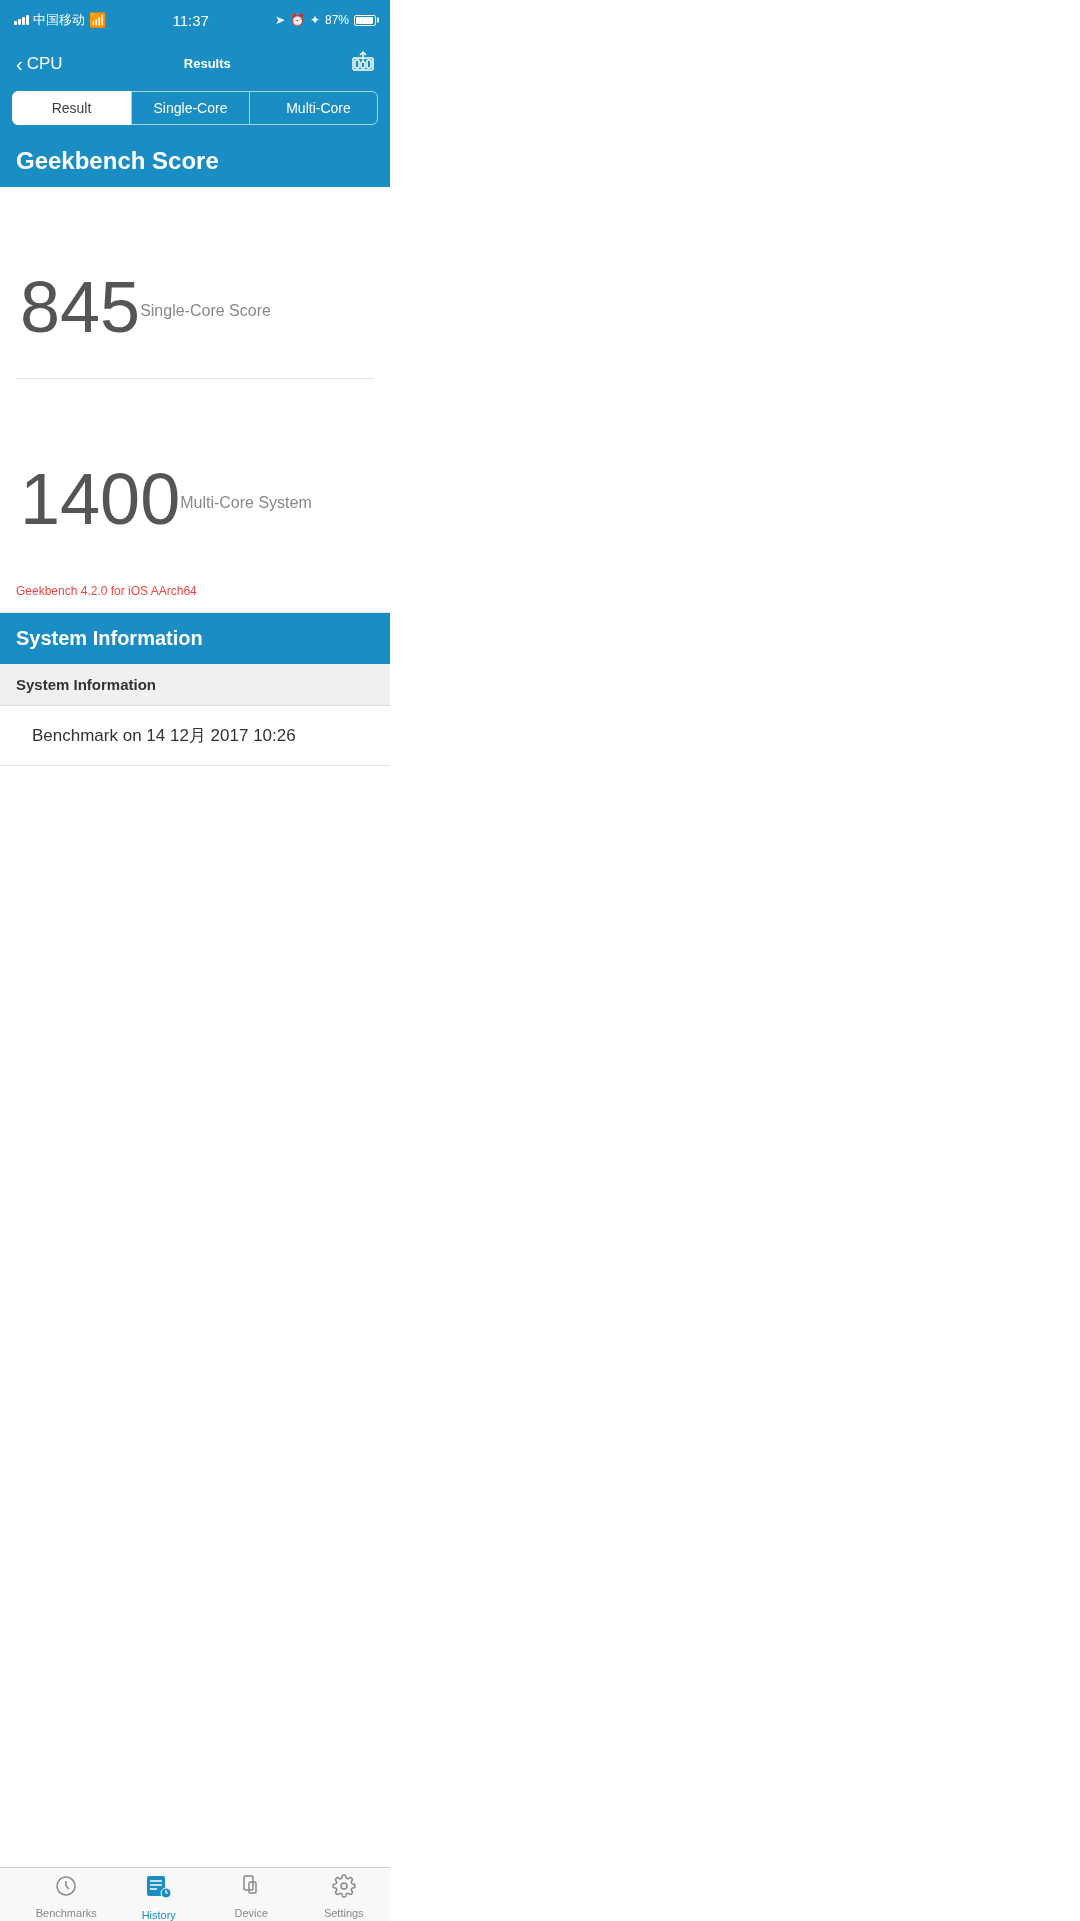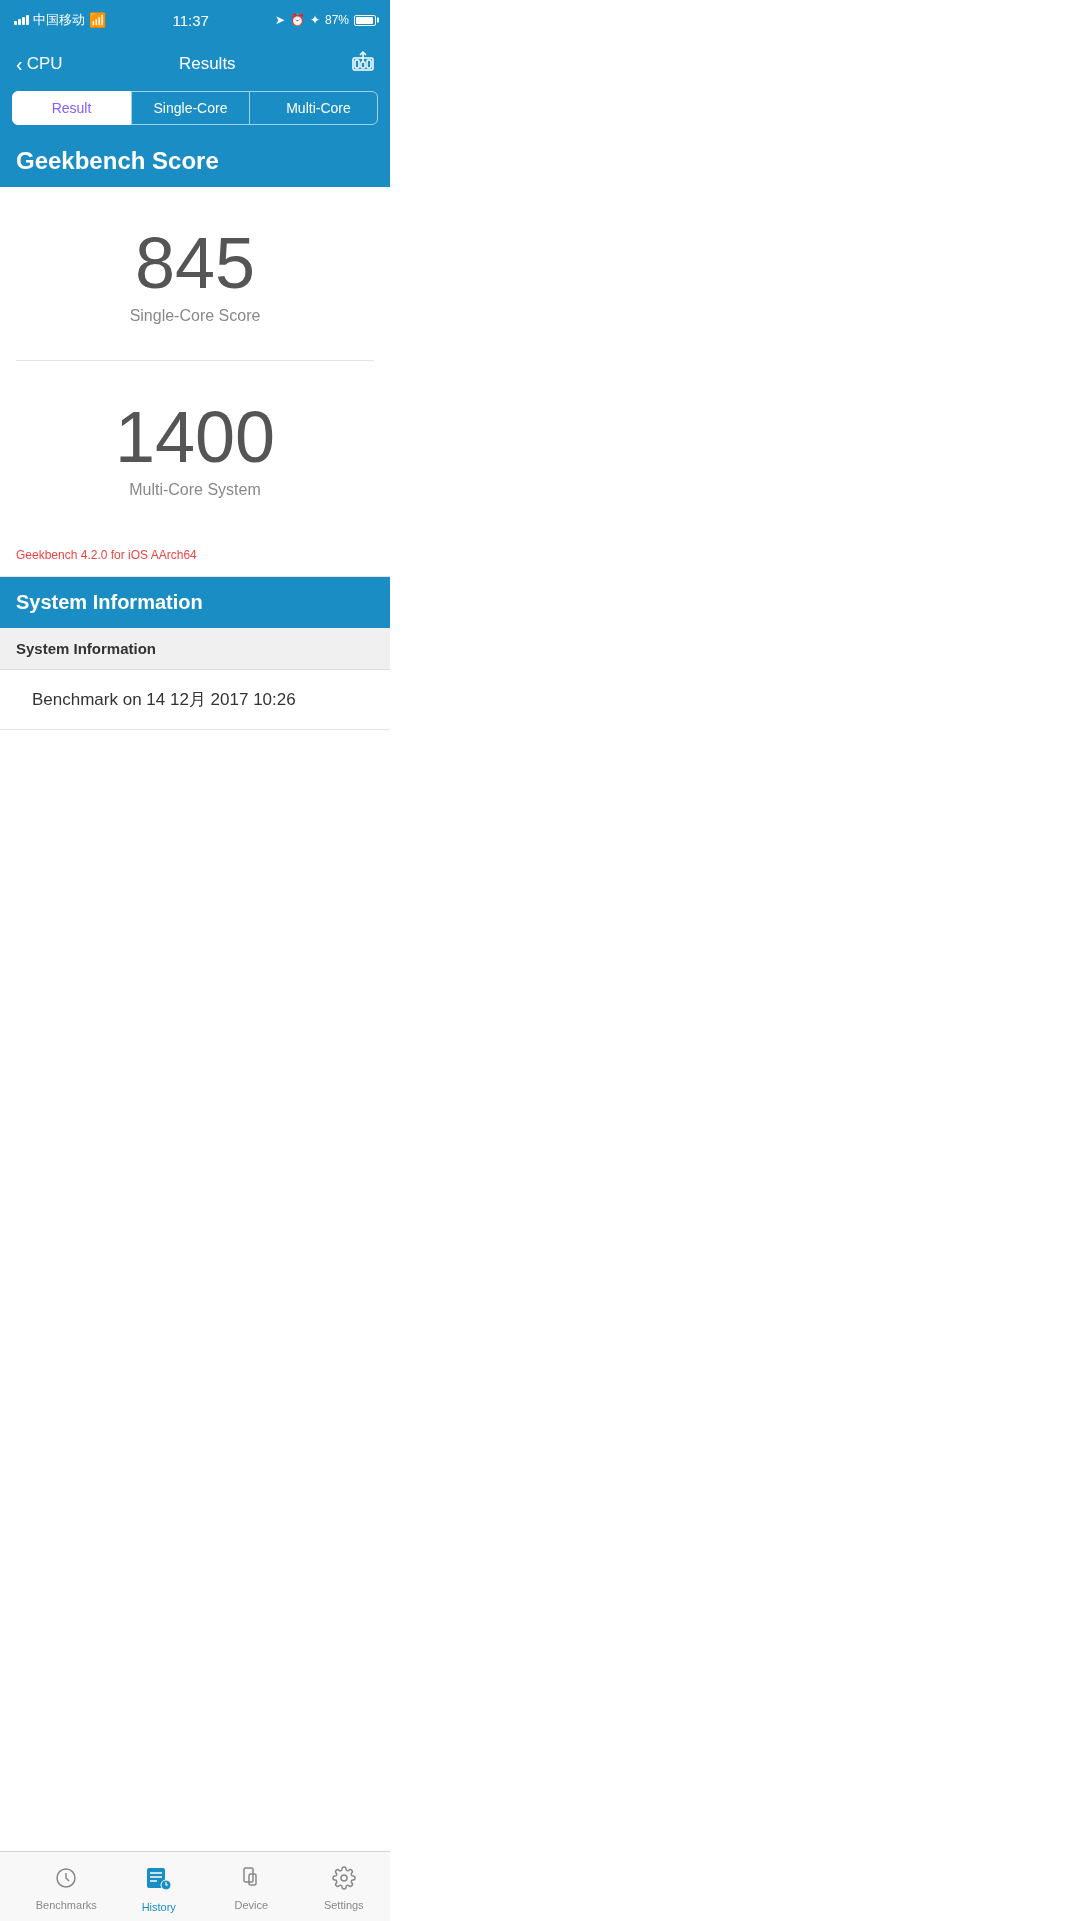--- a/index.html
+++ b/index.html
@@ -70,21 +70,21 @@
       color: #fff;
     }
     .back-btn {
       display: flex; align-items: center; gap: 4px;
       color: #fff; font-size: 17px; cursor: pointer;
     }
     .back-chevron {
       font-size: 20px; font-weight: 300; line-height: 1;
     }
     .nav-title {
-      font-size: 17px; font-weight: 400; color: #fff;
+      font-size: 13px; font-weight: 700; color: #fff;
     }
     .share-btn {
       color: #fff; font-size: 18px; cursor: pointer;
     }
 
     
     .tab-bar {
       background: #1a8dc4;
       display: flex;
       padding: 0 12px 10px;
@@ -92,43 +92,44 @@
     }
     .tab-item {
       flex: 1;
       text-align: center;
       padding: 8px 10px;
       border: 1.5px solid rgba(255,255,255,0.6);
       color: #fff;
       font-size: 14px;
       cursor: pointer;
     }
-    .tab-item:first-child { border-radius: 6px 0 0 6px; background: #fff; color: #8b5cf6; border-color: #fff; }
+    .tab-item:first-child { border-radius: 6px 0 0 6px; background: #fff; color: #404040; border-color: #fff; }
     .tab-item:last-child { border-radius: 0 6px 6px 0; padding-left: 20px; }
     .tab-item:not(:first-child):not(:last-child) { border-left: none; border-right: none; border-left: 1.5px solid rgba(255,255,255,0.6); }
 
     
     .section-header {
       background: #1a8dc4;
       color: #fff;
       font-size: 24px;
       font-weight: 600;
       padding: 12px 16px;
     }
 
     
     .scores-container {
       background: #fff;
       padding: 0;
     }
     .score-block {
       display: flex;
-      flex-direction: column;
+      flex-direction: row;
       align-items: center;
       padding: 40px 20px 35px;
+      margin-top: 44px;
     }
     .score-number {
       font-size: 72px;
       font-weight: 300;
       color: #555;
       line-height: 1;
     }
     .score-label {
       font-size: 16px;
       color: #888;
@@ -179,21 +180,21 @@
     
     .bottom-tab-bar {
       position: fixed;
       bottom: 0;
       left: 0;
       width: 390px;
       background: #f8f8f8;
       border-top: 1px solid #d0d0d0;
       display: flex;
       align-items: stretch;
-      height: 70px;
+      height: 54px;
       padding-left: 20px;
     }
     .bottom-tab {
       flex: 1;
       display: flex;
       flex-direction: column;
       align-items: center;
       justify-content: center;
       padding: 8px 4px 4px;
       cursor: pointer;

